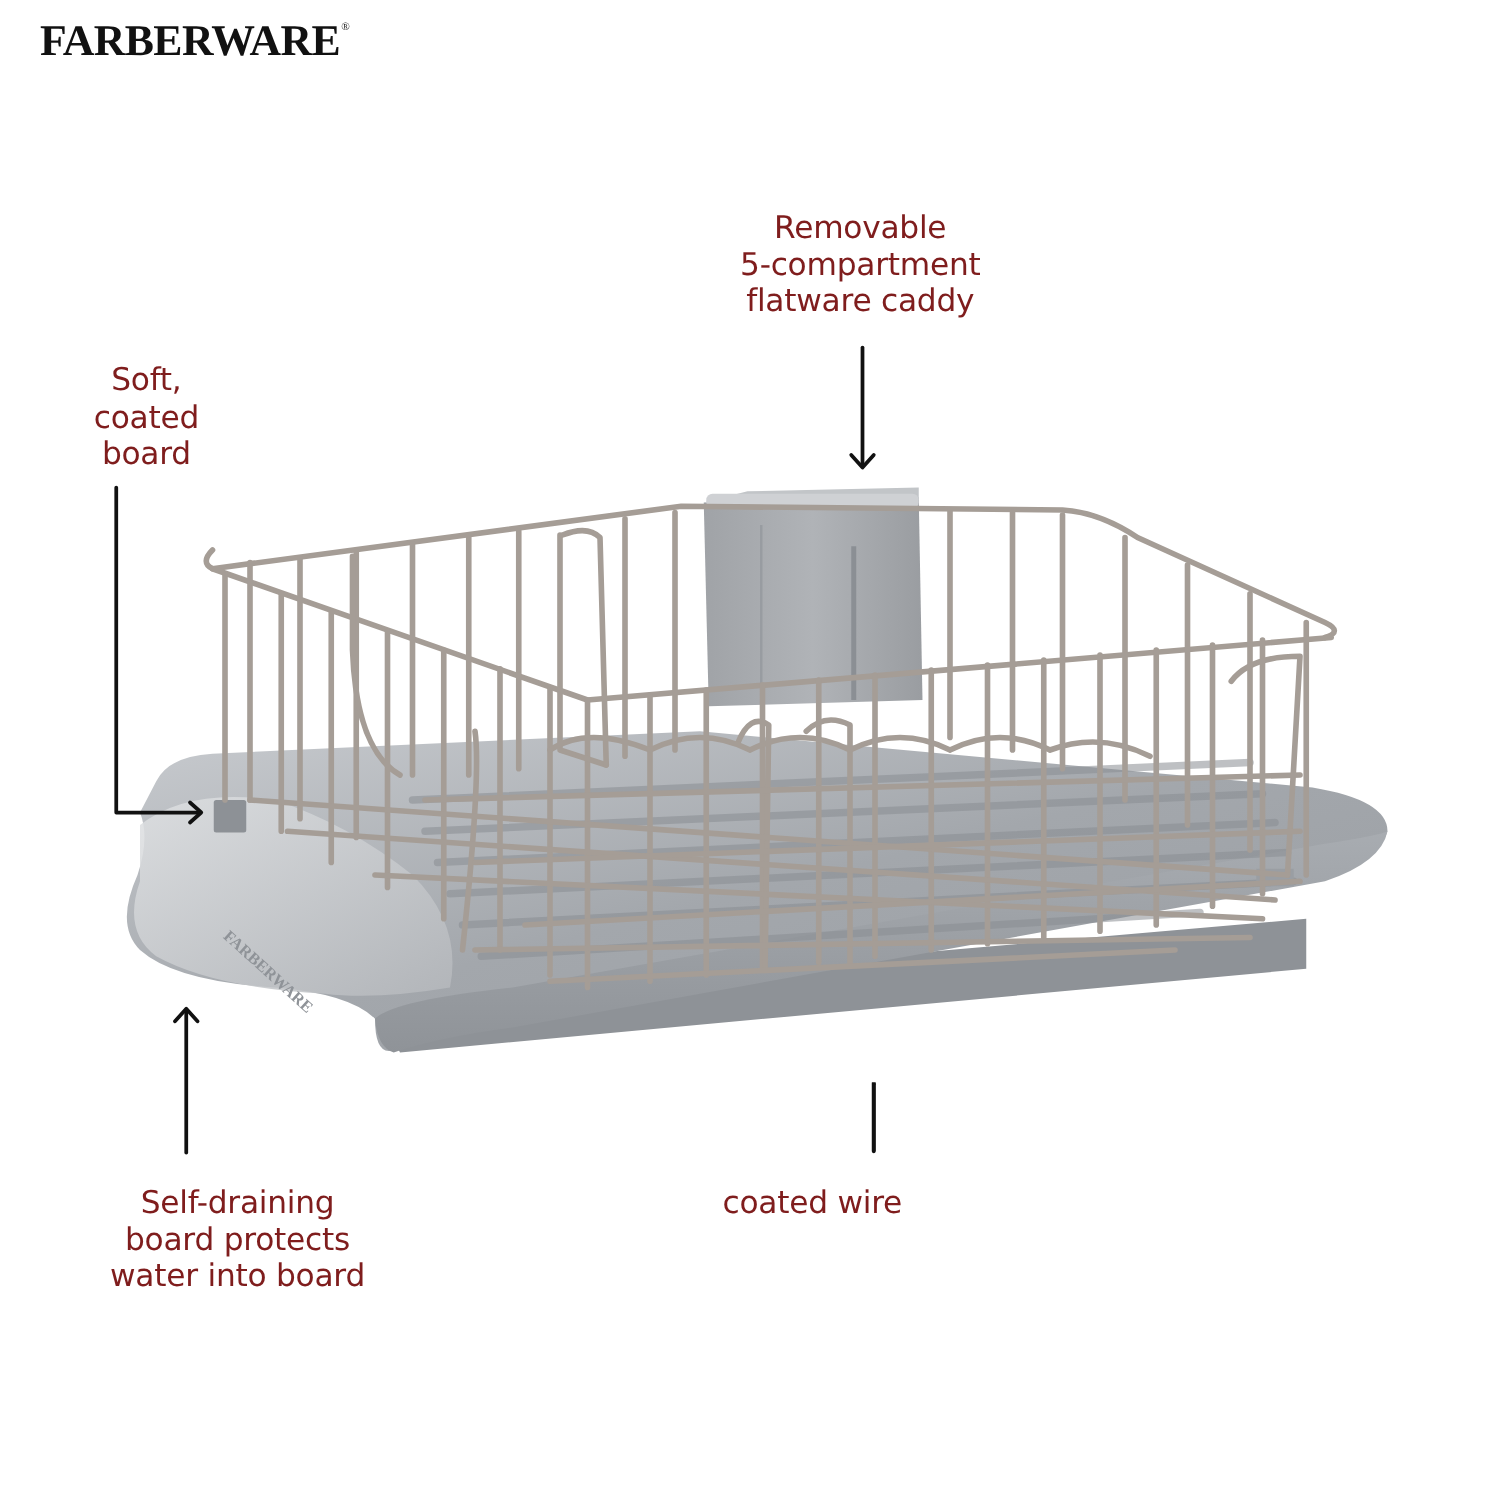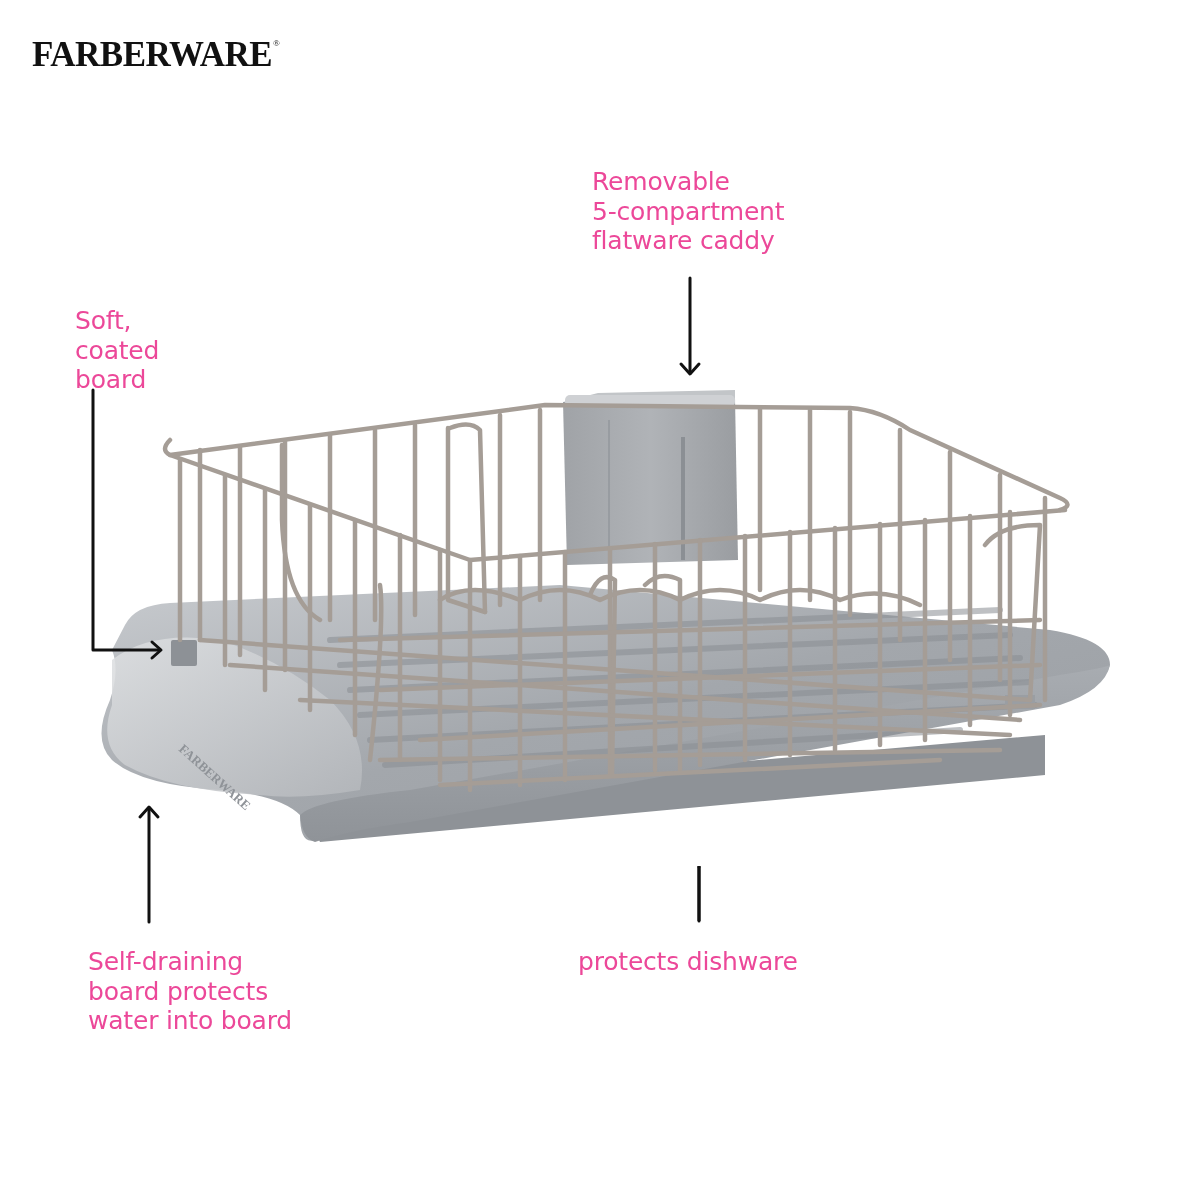--- a/index.html
+++ b/index.html
@@ -1,22 +1,22 @@
 <!DOCTYPE html>
 <html><head>
   <meta charset="utf-8">
   <style>
     html, body { margin: 0; padding: 0; background: #ffffff; }
     body { width: 1200px; height: 1200px; position: relative; overflow: hidden; font-family: "DejaVu Sans", "Liberation Sans", sans-serif; color: #111; }
-    .logo { position: absolute; left: 32px; top: 37px; font-family: "Liberation Serif", serif; font-weight: bold; font-size: 35px; letter-spacing: -0.5px; color: #111; line-height: 1; transform: scaleX(1.0); }
+    .logo { position: absolute; left: 32px; top: 15px; font-family: "Liberation Serif", serif; font-weight: bold; font-size: 35px; letter-spacing: -0.5px; color: #111; line-height: 1; transform: scaleX(1.0); }
     .logo sup { font-size: 9px; font-weight: normal; vertical-align: top; position: relative; top: 2px; margin-left: 1px; }
-    .callout { position: absolute; font-size: 25px; line-height: 29.5px; color: #ec4899; letter-spacing: -0.2px; }
+    .callout { position: absolute; font-size: 25px; line-height: 29.5px; color: #7f1d1d; letter-spacing: -0.2px; text-align: center; }
     .callout div { white-space: nowrap; }
     #c-caddy { left: 592px; top: 167px; }
-    #c-feet { left: 75px; top: 306px; }
+    #c-feet { left: 75px; top: 289px; }
     #c-drain { left: 88px; top: 947px; }
     #c-wire { left: 578px; top: 947px; }
     svg.art { position: absolute; left: 0; top: 0; }
   </style>
 </head>
 <body>
 
 <div class="logo"><span>FARBERWARE</span><sup>®</sup></div>
 
 <svg class="art" width="1200" height="1200" viewBox="0 0 1200 1200">
@@ -142,14 +142,14 @@
   <div>board</div>
 </div>
 
 <div class="callout" id="c-drain">
   <div>Self-draining</div>
   <div>board protects</div>
   <div>water into board</div>
 </div>
 
 <div class="callout" id="c-wire">
-  <div>protects dishware</div>
+  <div>coated wire</div>
 </div>
 
 </body></html>

